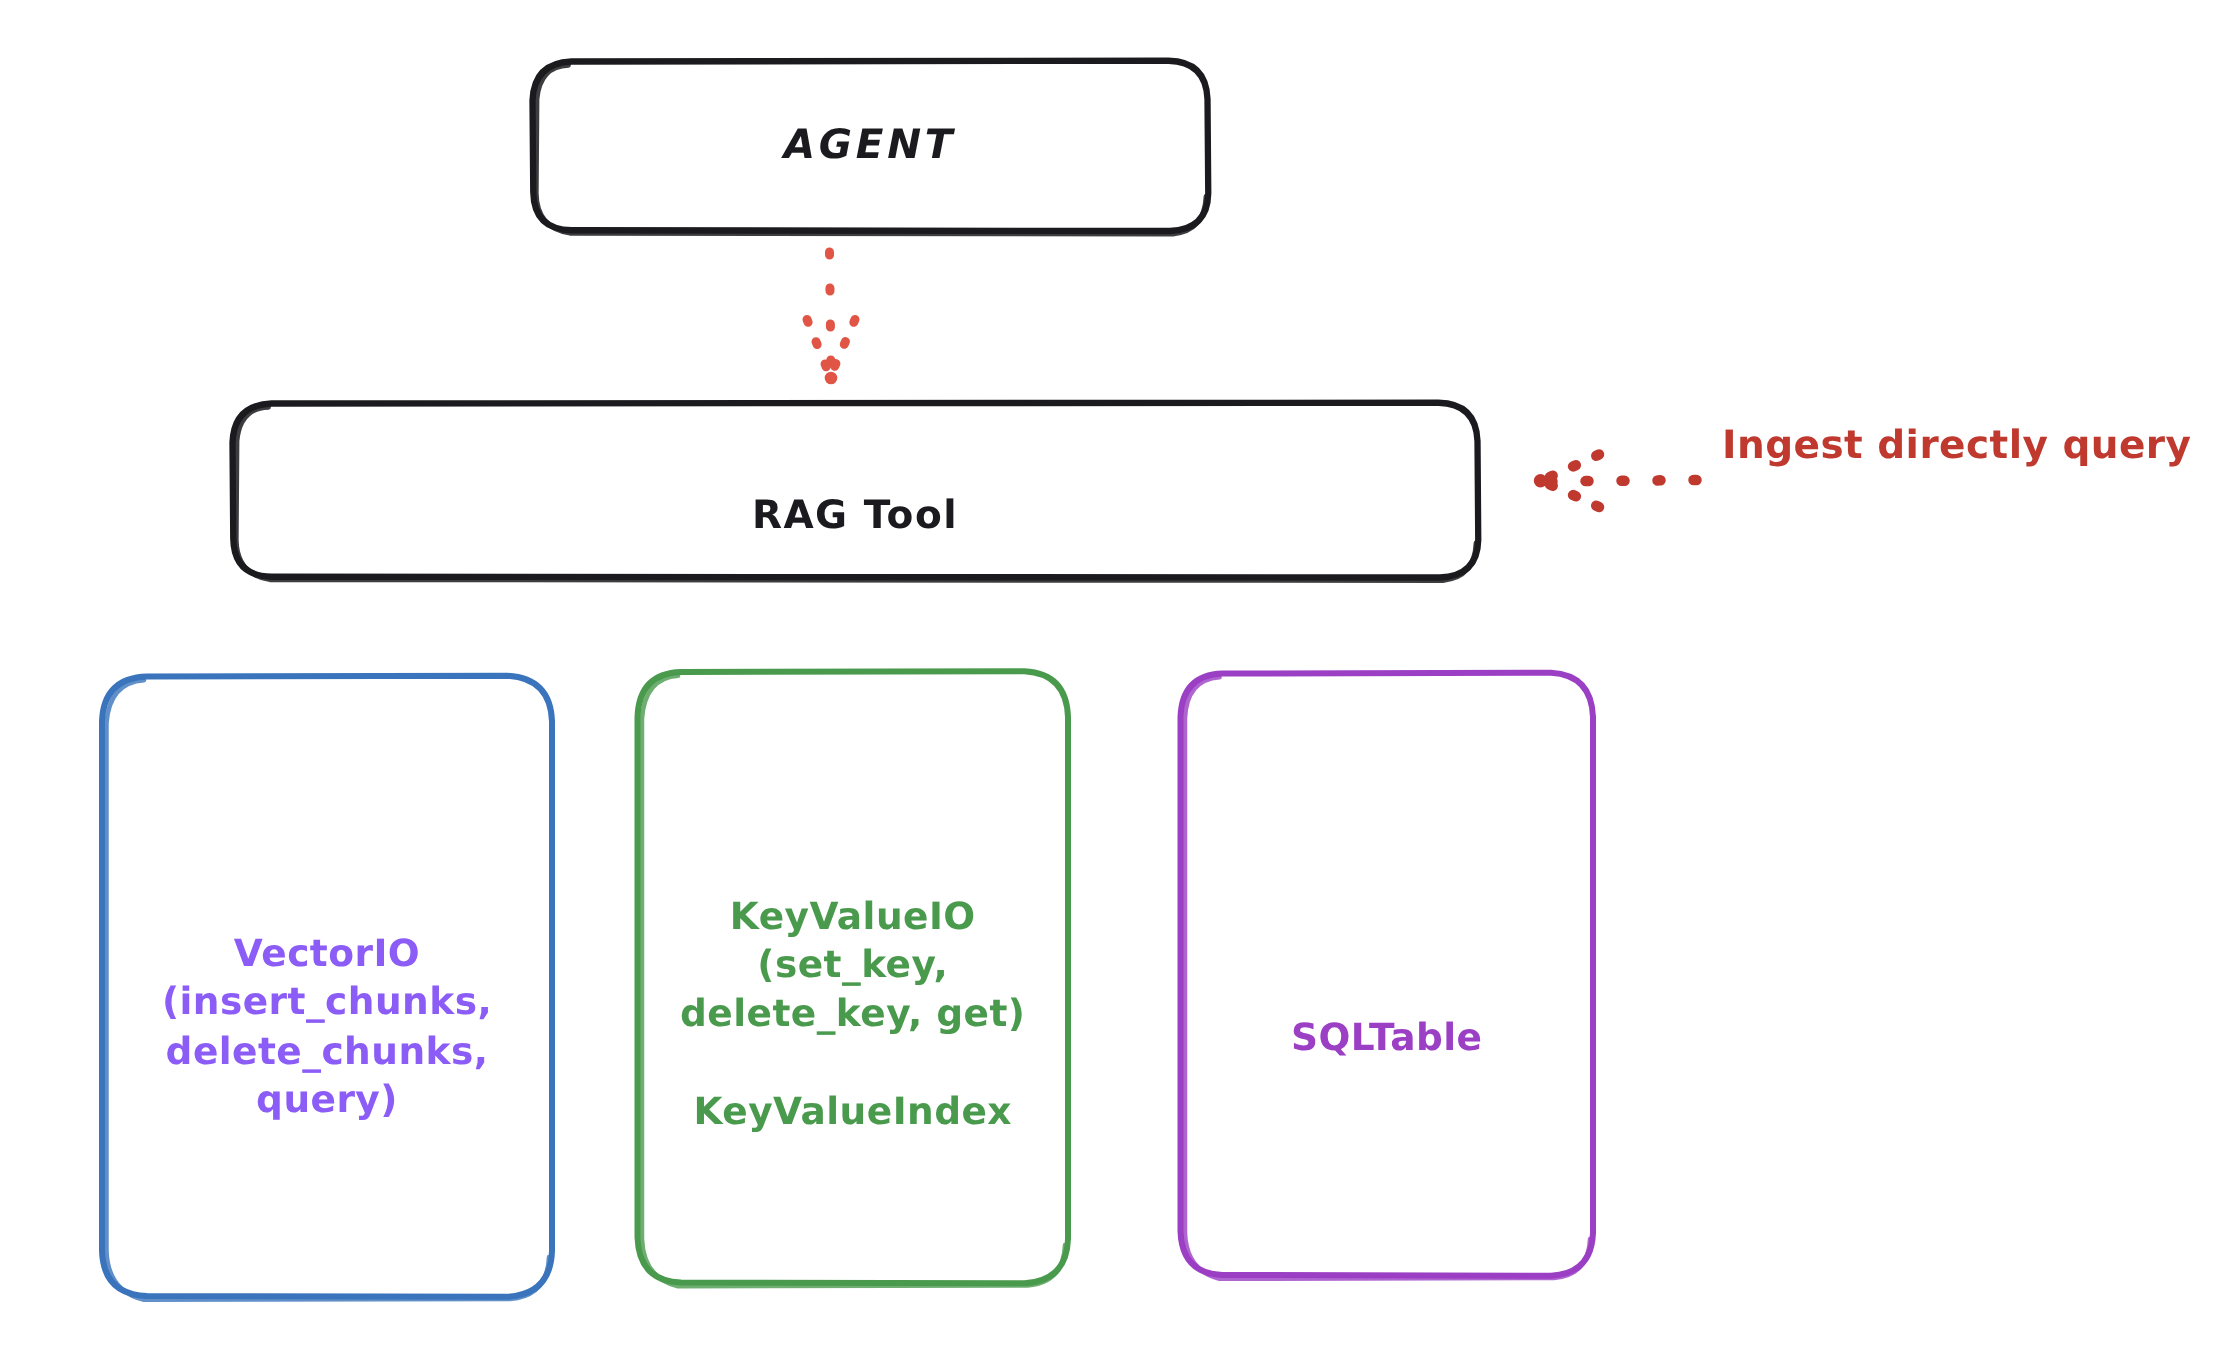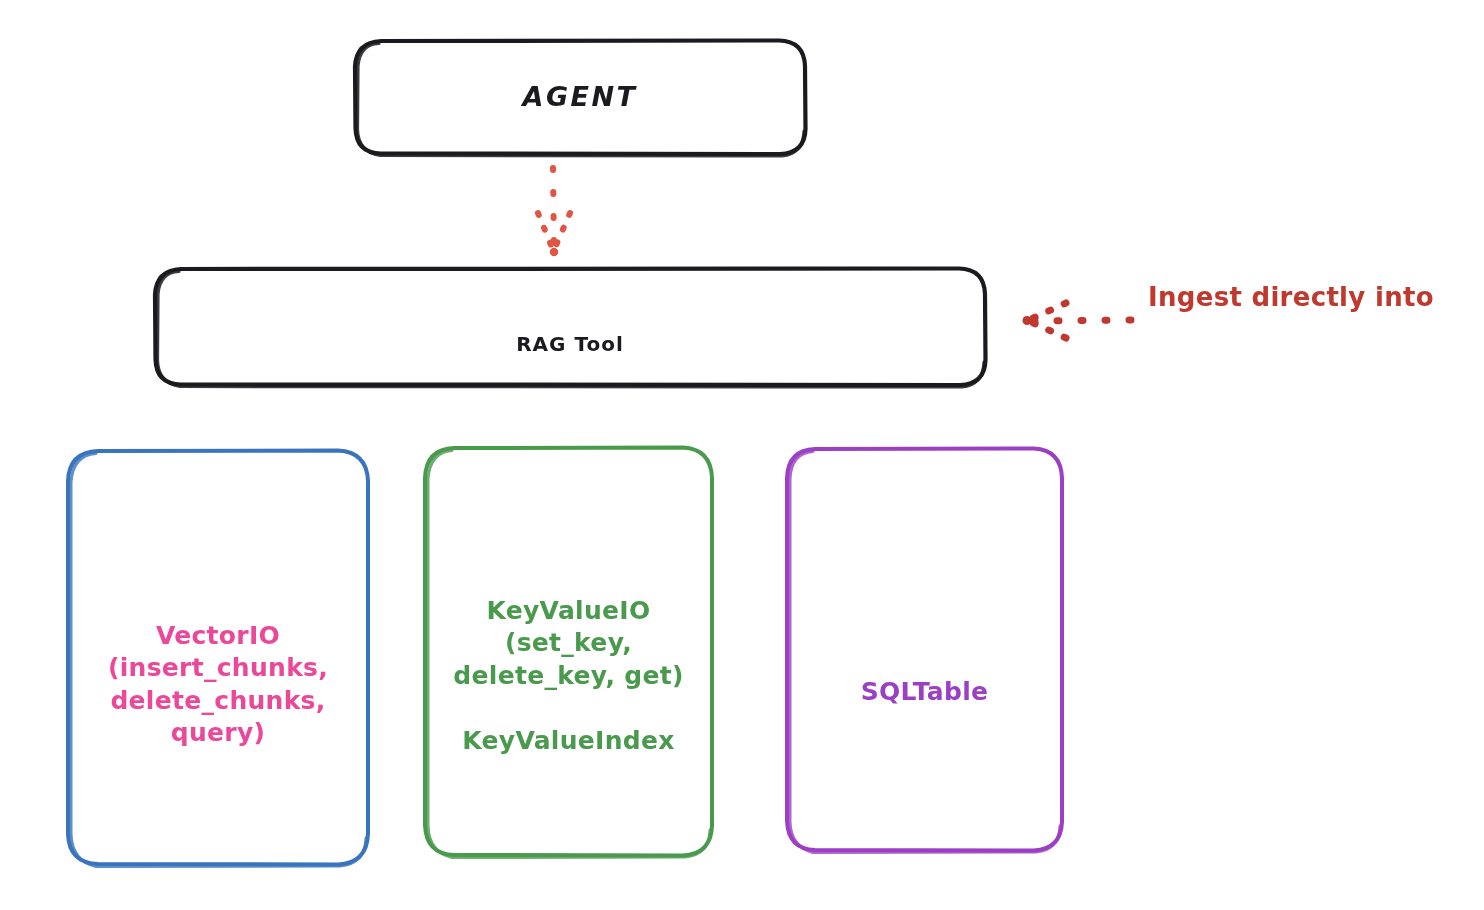--- a/index.html
+++ b/index.html
@@ -60,21 +60,21 @@
 
   
   #ragtool-box {
     left: 155px;
     top: 268px;
     width: 830px;
     height: 117px;
   }
   #ragtool-box .node-label {
     font-family: "DejaVu Sans", sans-serif;
-    font-size: 20px;
+    font-size: 26px;
     font-weight: 600;
     letter-spacing: 1px;
     color: #1b1b1f;
     margin-top: 37px;
   }
 
   
   #vector-box  { left: 68px;  top: 450px; width: 300px; height: 415px; }
   #keyvalue-box{ left: 425px; top: 447px; width: 287px; height: 408px; }
   #relational-box{ left: 787px; top: 448px; width: 275px; height: 402px; }
@@ -88,21 +88,21 @@
     letter-spacing: 0.3px;
   }
   .store-sub {
     font-family: "DejaVu Sans", sans-serif;
     font-size: 25px;
     font-weight: 600;
     letter-spacing: 0.3px;
     margin-top: 34px;
   }
 
-  #vector-box .store-label, #vector-box .store-sub { color: #ec4899; }
+  #vector-box .store-label, #vector-box .store-sub { color: #8b5cf6; }
   #keyvalue-box .store-label, #keyvalue-box .store-sub { color: #4a9a4e; }
   #relational-box .store-label, #relational-box .store-sub { color: #9b3fc4; }
 
   
   #vector-box   .store-stack { margin-top: 54px; }
   #keyvalue-box .store-stack { margin-top: 48px; }
   #relational-box .store-stack { margin-top: 50px; }
 
   
   #annotation {
@@ -196,14 +196,14 @@
   </div>
 </div>
 
 <div class="node" id="relational-box">
   <div class="store-stack">
     <div class="store-sub">SQLTable</div>
   </div>
 </div>
 
 <div id="annotation">
-  <div class="annot-text annot-line-1">Ingest directly into</div>
+  <div class="annot-text annot-line-1">Ingest directly query</div>
 </div>
 
 </body></html>

